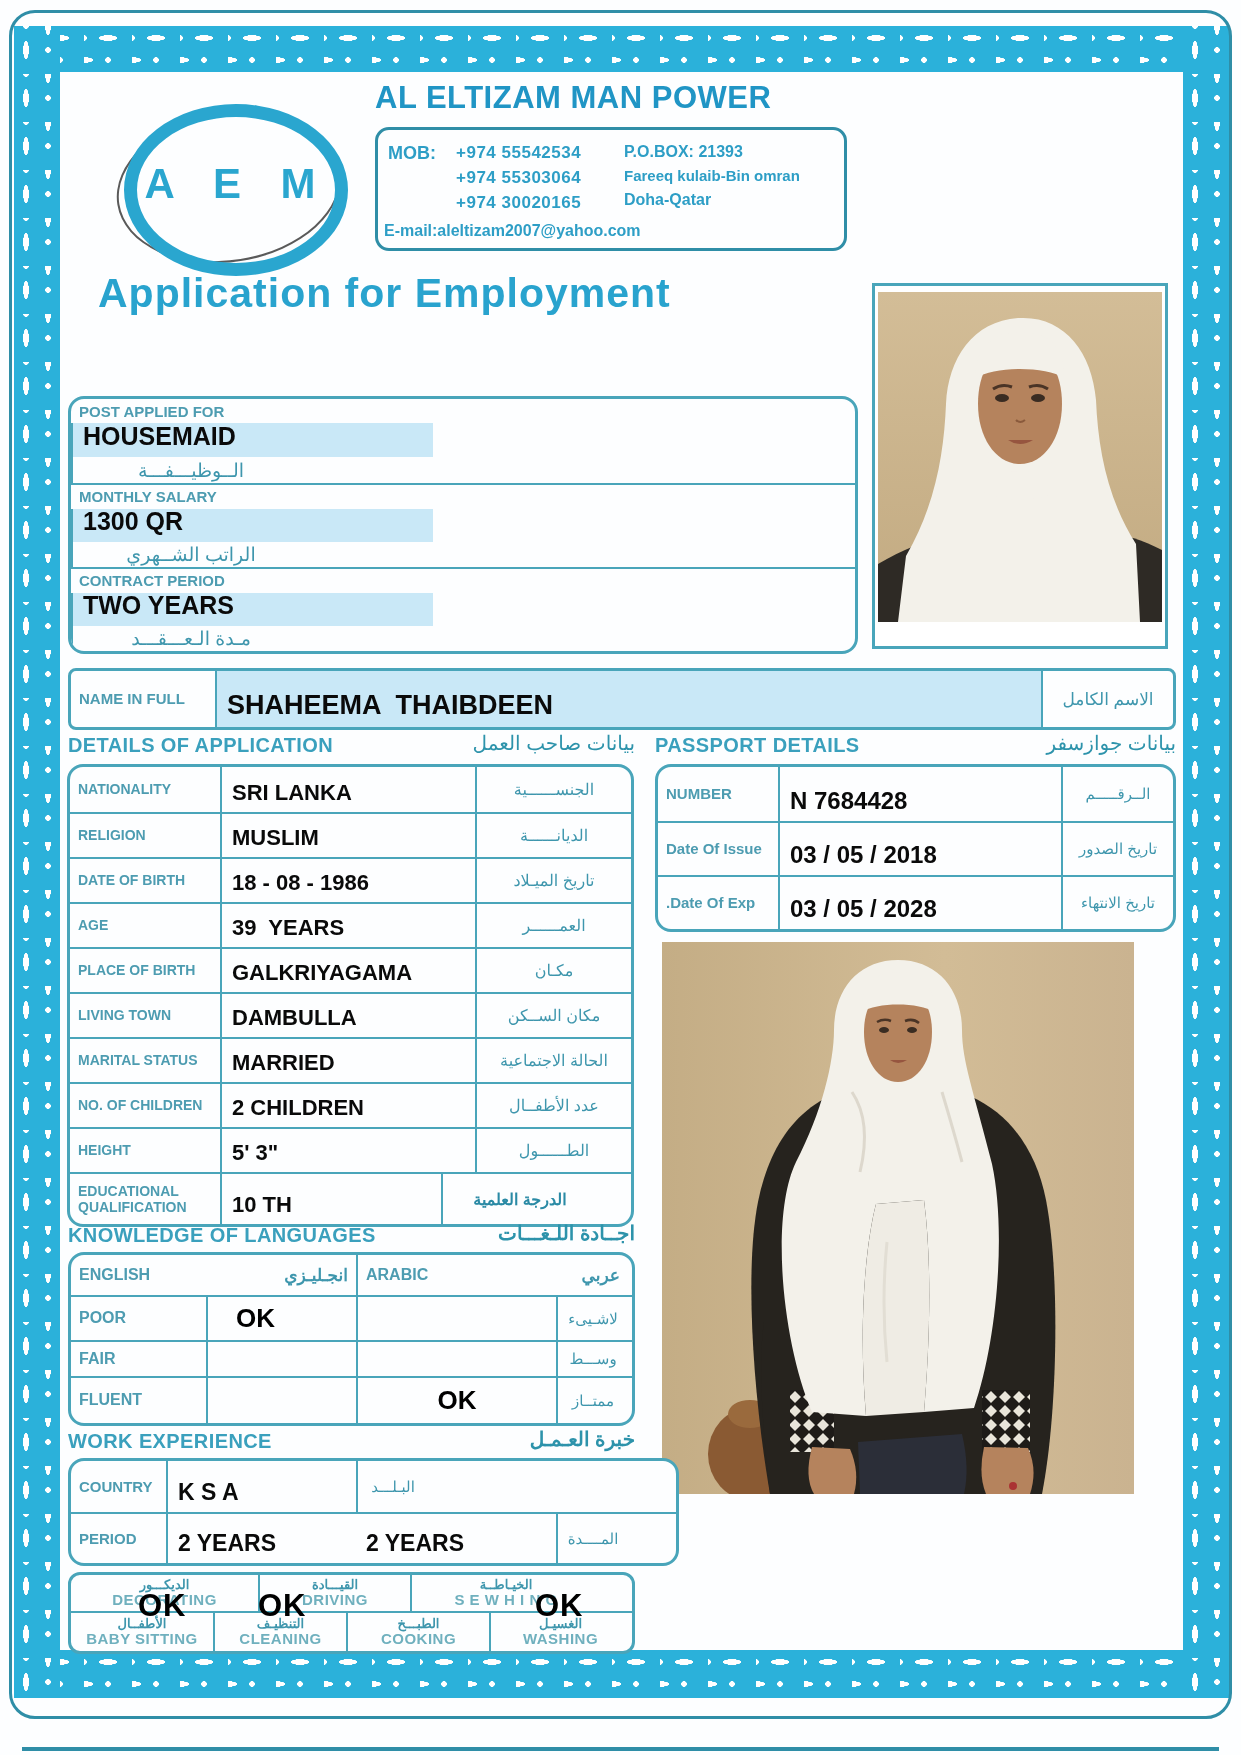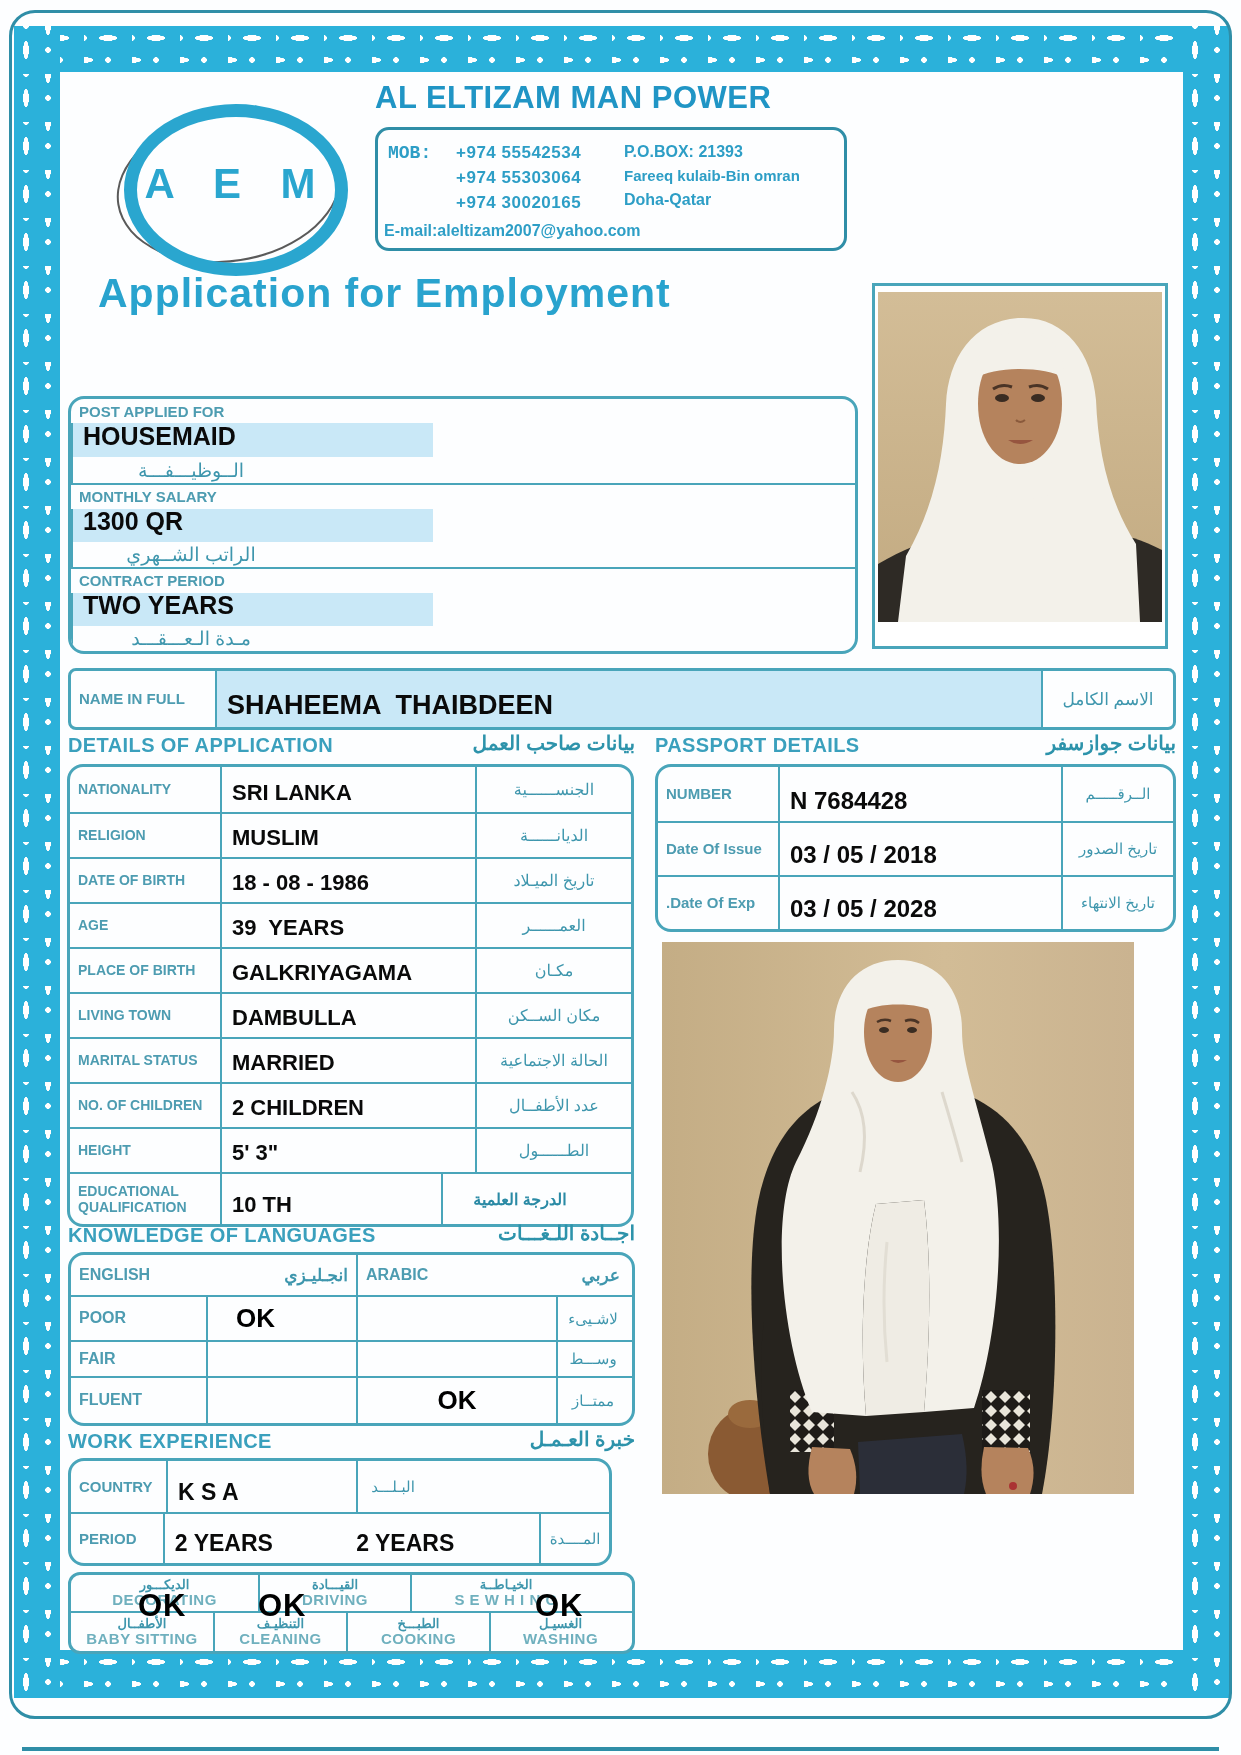--- a/index.html
+++ b/index.html
@@ -42,21 +42,21 @@
 
   
   .logo-wrap{position:absolute;left:118px;top:96px;width:228px;height:176px;}
   .logo-ring{position:absolute;left:6px;top:8px;width:198px;height:146px;border:13px solid #2aa6cf;border-radius:50%;}
   .logo-thin{position:absolute;left:-2px;top:16px;width:222px;height:146px;border:2px solid #5a5a5a;border-radius:50%;transform:rotate(-9deg);}
   .logo-text{position:absolute;left:0;top:0;width:100%;height:100%;display:flex;align-items:center;justify-content:center;
     color:#2aa6cf;font-size:42px;font-weight:800;letter-spacing:14px;padding-left:10px;box-sizing:border-box;}
   .company-name{position:absolute;left:375px;top:80px;font-size:31px;font-weight:800;color:#2095c5;letter-spacing:.5px;}
   .contact-box{position:absolute;left:375px;top:127px;width:466px;height:118px;border:3px solid var(--frame);border-radius:14px;
     color:#2d9ec6;font-weight:700;}
-  .mob-label{position:absolute;left:10px;top:13px;font-size:18px;font-family:Liberation Mono, monospace;}
+  .mob-label{position:absolute;left:10px;top:13px;font-size:18px;}
   .phone{position:absolute;left:78px;font-size:17px;letter-spacing:.5px;}
   .pobox{position:absolute;left:246px;top:13px;font-size:16px;}
   .addr1{position:absolute;left:246px;top:37px;font-size:15px;}
   .addr2{position:absolute;left:246px;top:61px;font-size:16px;}
   .email{position:absolute;left:6px;top:92px;font-size:16px;}
   .app-title{position:absolute;left:98px;top:270px;font-size:41px;font-weight:800;color:var(--teal);letter-spacing:1px;}
 
   
   .tbl{position:absolute;border:3px solid var(--bd);border-radius:16px;overflow:hidden;background:#fdfeff;box-sizing:border-box;}
   .tr{display:flex;box-sizing:border-box;}
@@ -75,21 +75,21 @@
   .job .tr{height:84px;flex-direction:column;}
 
   
   .name .tr{height:56px;}
   .name .td-label{width:144px;font-size:15px;}
   .name .td-value{width:826px;font-size:27px;}
   .name .td-ar{width:132px;}
 
   
   .sec-h{position:absolute;font-size:20px;font-weight:800;color:#3aa0bd;letter-spacing:.4px;}
-  .sec-ar{position:absolute;font-size:20px;font-weight:700;color:#2d93ab;text-align:right;direction:rtl;}
+  .sec-ar{position:absolute;font-size:20px;font-weight:400;color:#2d93ab;text-align:right;direction:rtl;}
 
   
   .det .td-label{width:150px;font-size:14px;}
   .det .td-value{width:255px;font-size:22px;}
   .det .td-ar{width:156px;font-size:16px;}
   .det .tr{height:45px;}
   .det .tr.edu{height:52px;}
   .edu-ar{font-size:21px;font-weight:800;color:#2a8aa5;white-space:nowrap;transform:translateX(-34px);overflow:visible;}
 
   
@@ -357,21 +357,21 @@
       <div class="td td-label">FLUENT</div>
       <div class="td c-en ok-cell"></div>
       <div class="td c-arv ok-cell" style="padding-left:0;">OK</div>
       <div class="td td-ar c-arl">ممتــاز</div>
     </div>
   </div>
 
   <div class="sec-h" style="left:68px;top:1430px;">WORK EXPERIENCE</div>
   <div class="sec-ar" style="left:450px;top:1427px;width:185px;font-weight:800;">خبرة العـمـل</div>
 
-  <div class="tbl work" style="left:68px;top:1458px;width:544px;">
+  <div class="tbl work" style="left:68px;top:1458px;width:611px;">
     <div class="tr">
       <div class="td td-label">COUNTRY</div>
       <div class="td td-value c1">K S A</div>
       <div class="td td-ar c-arl">البـلـــد</div>
     </div>
     <div class="tr">
       <div class="td td-label">PERIOD</div>
       <div class="td td-value c1">2 YEARS</div>
       <div class="td td-value c2" style="border-left:none;">2 YEARS</div>
       <div class="td td-ar c-arl">المــــدة</div>

